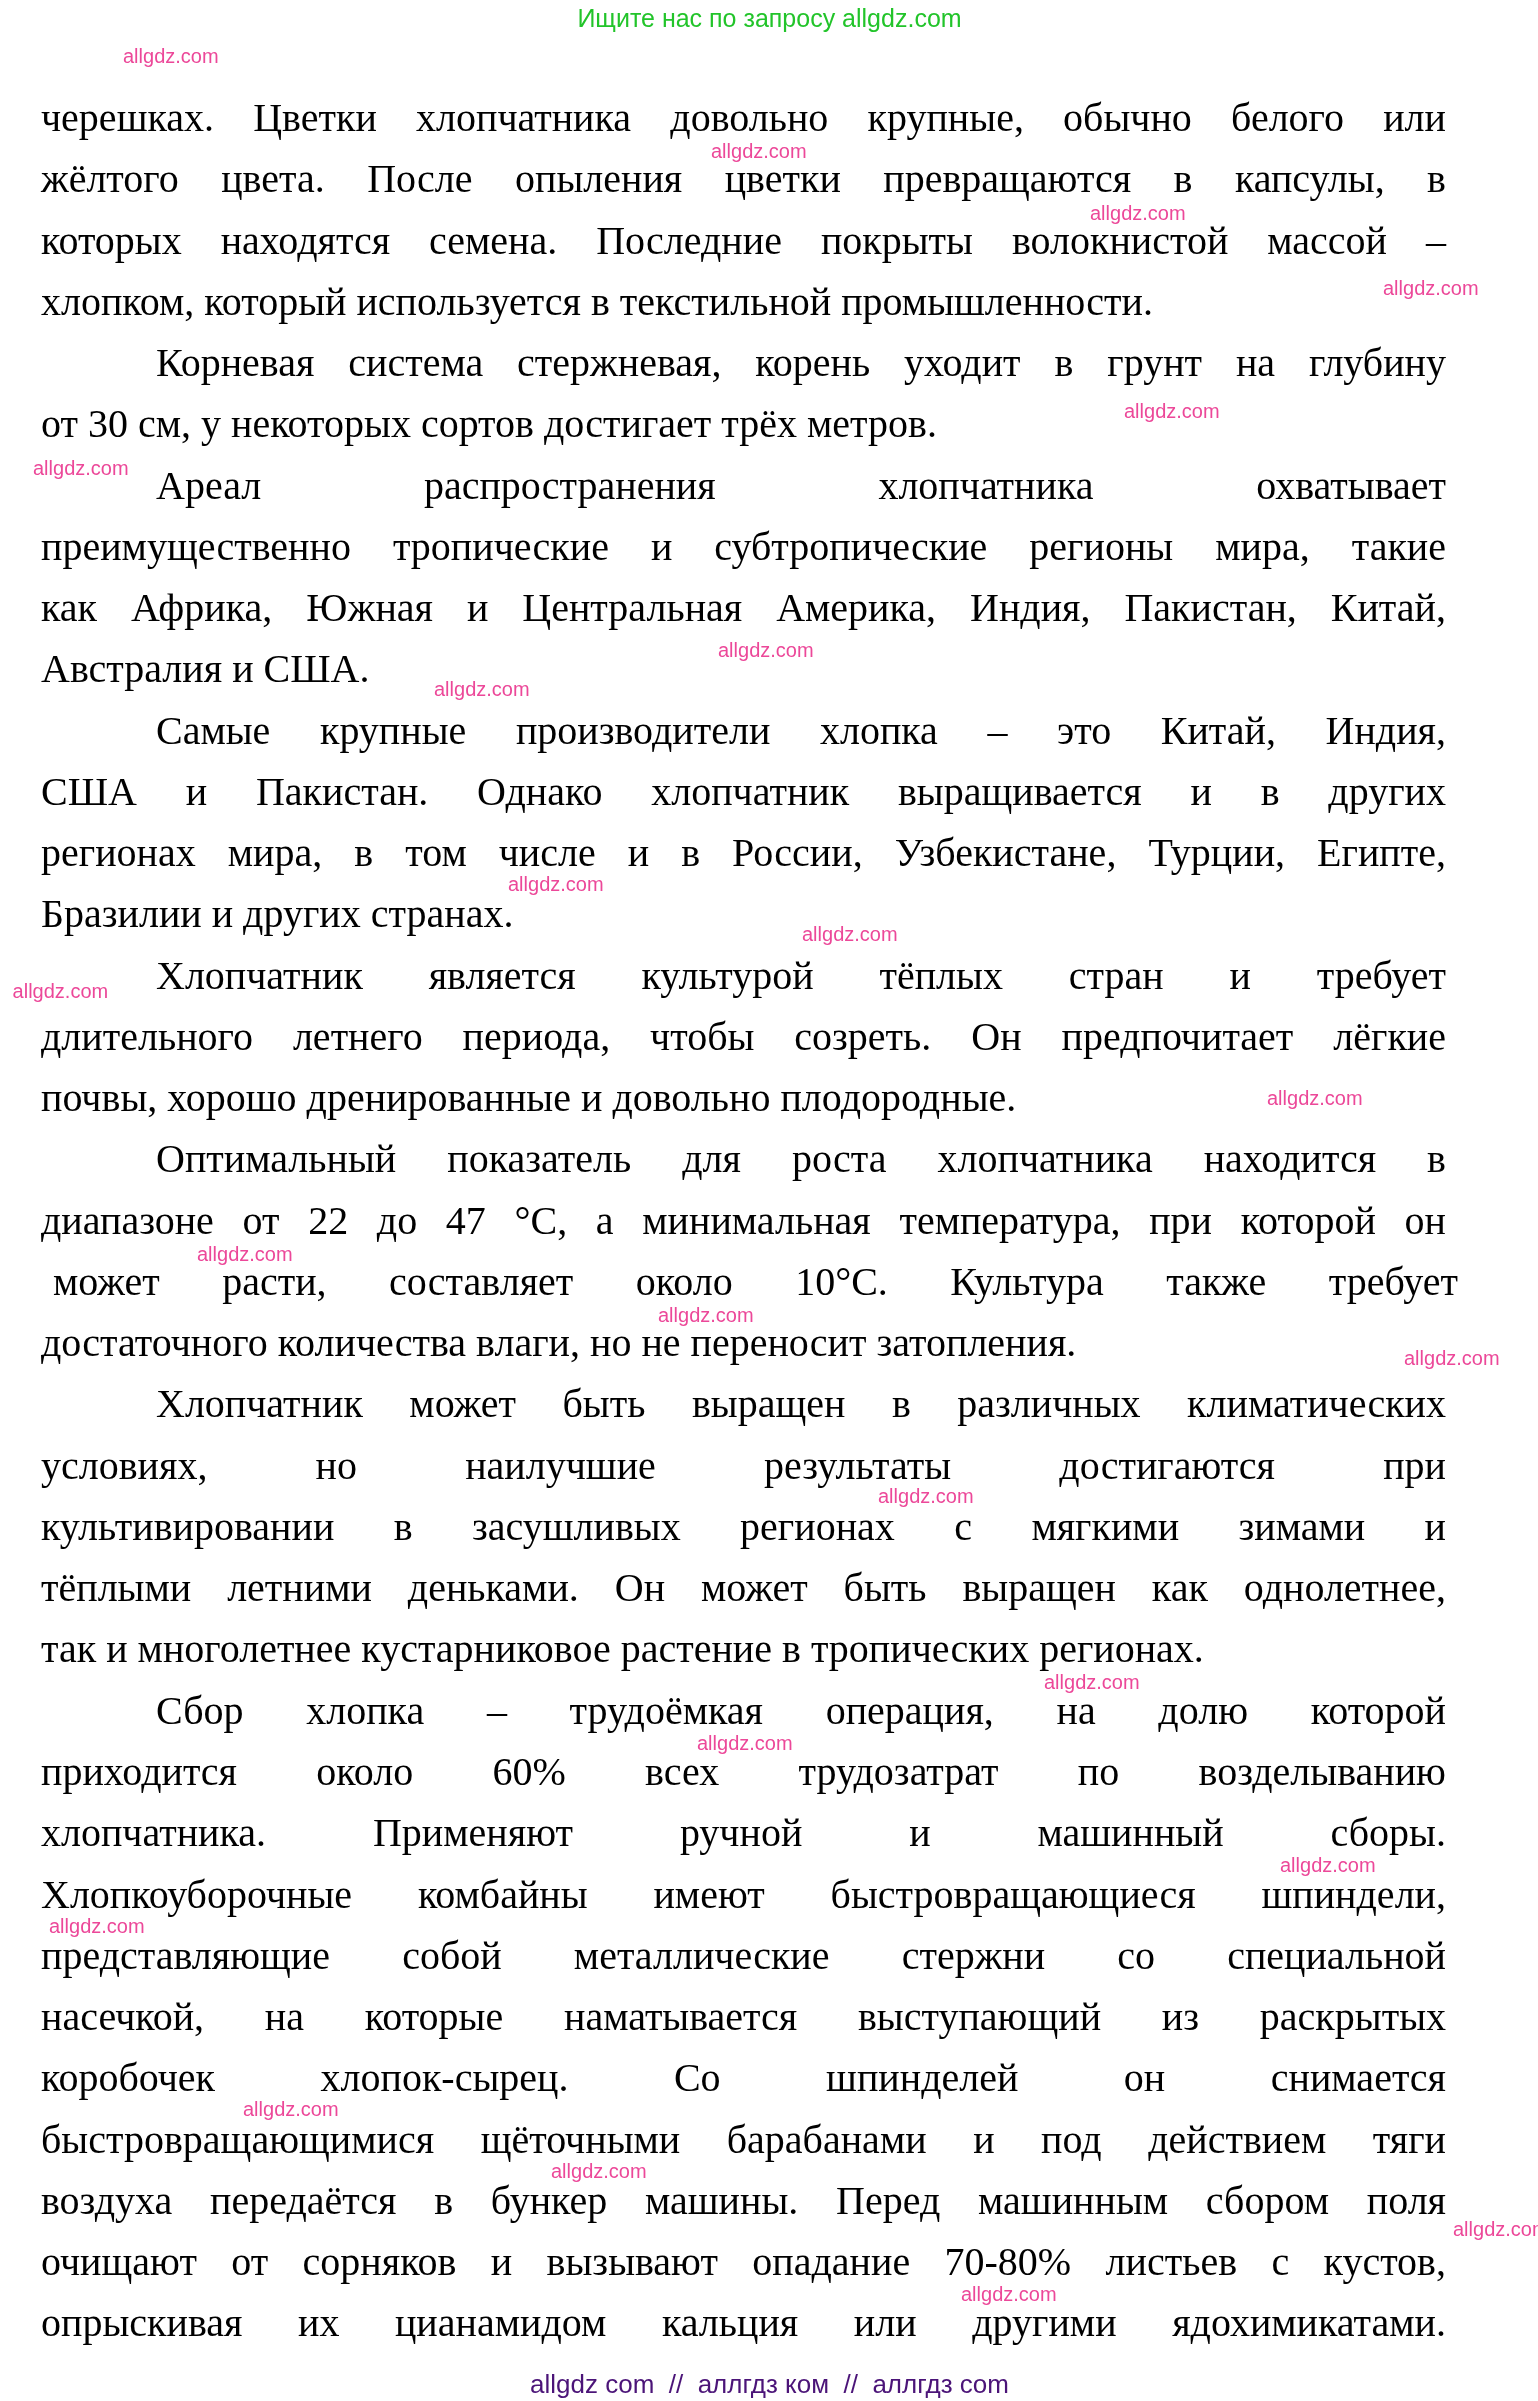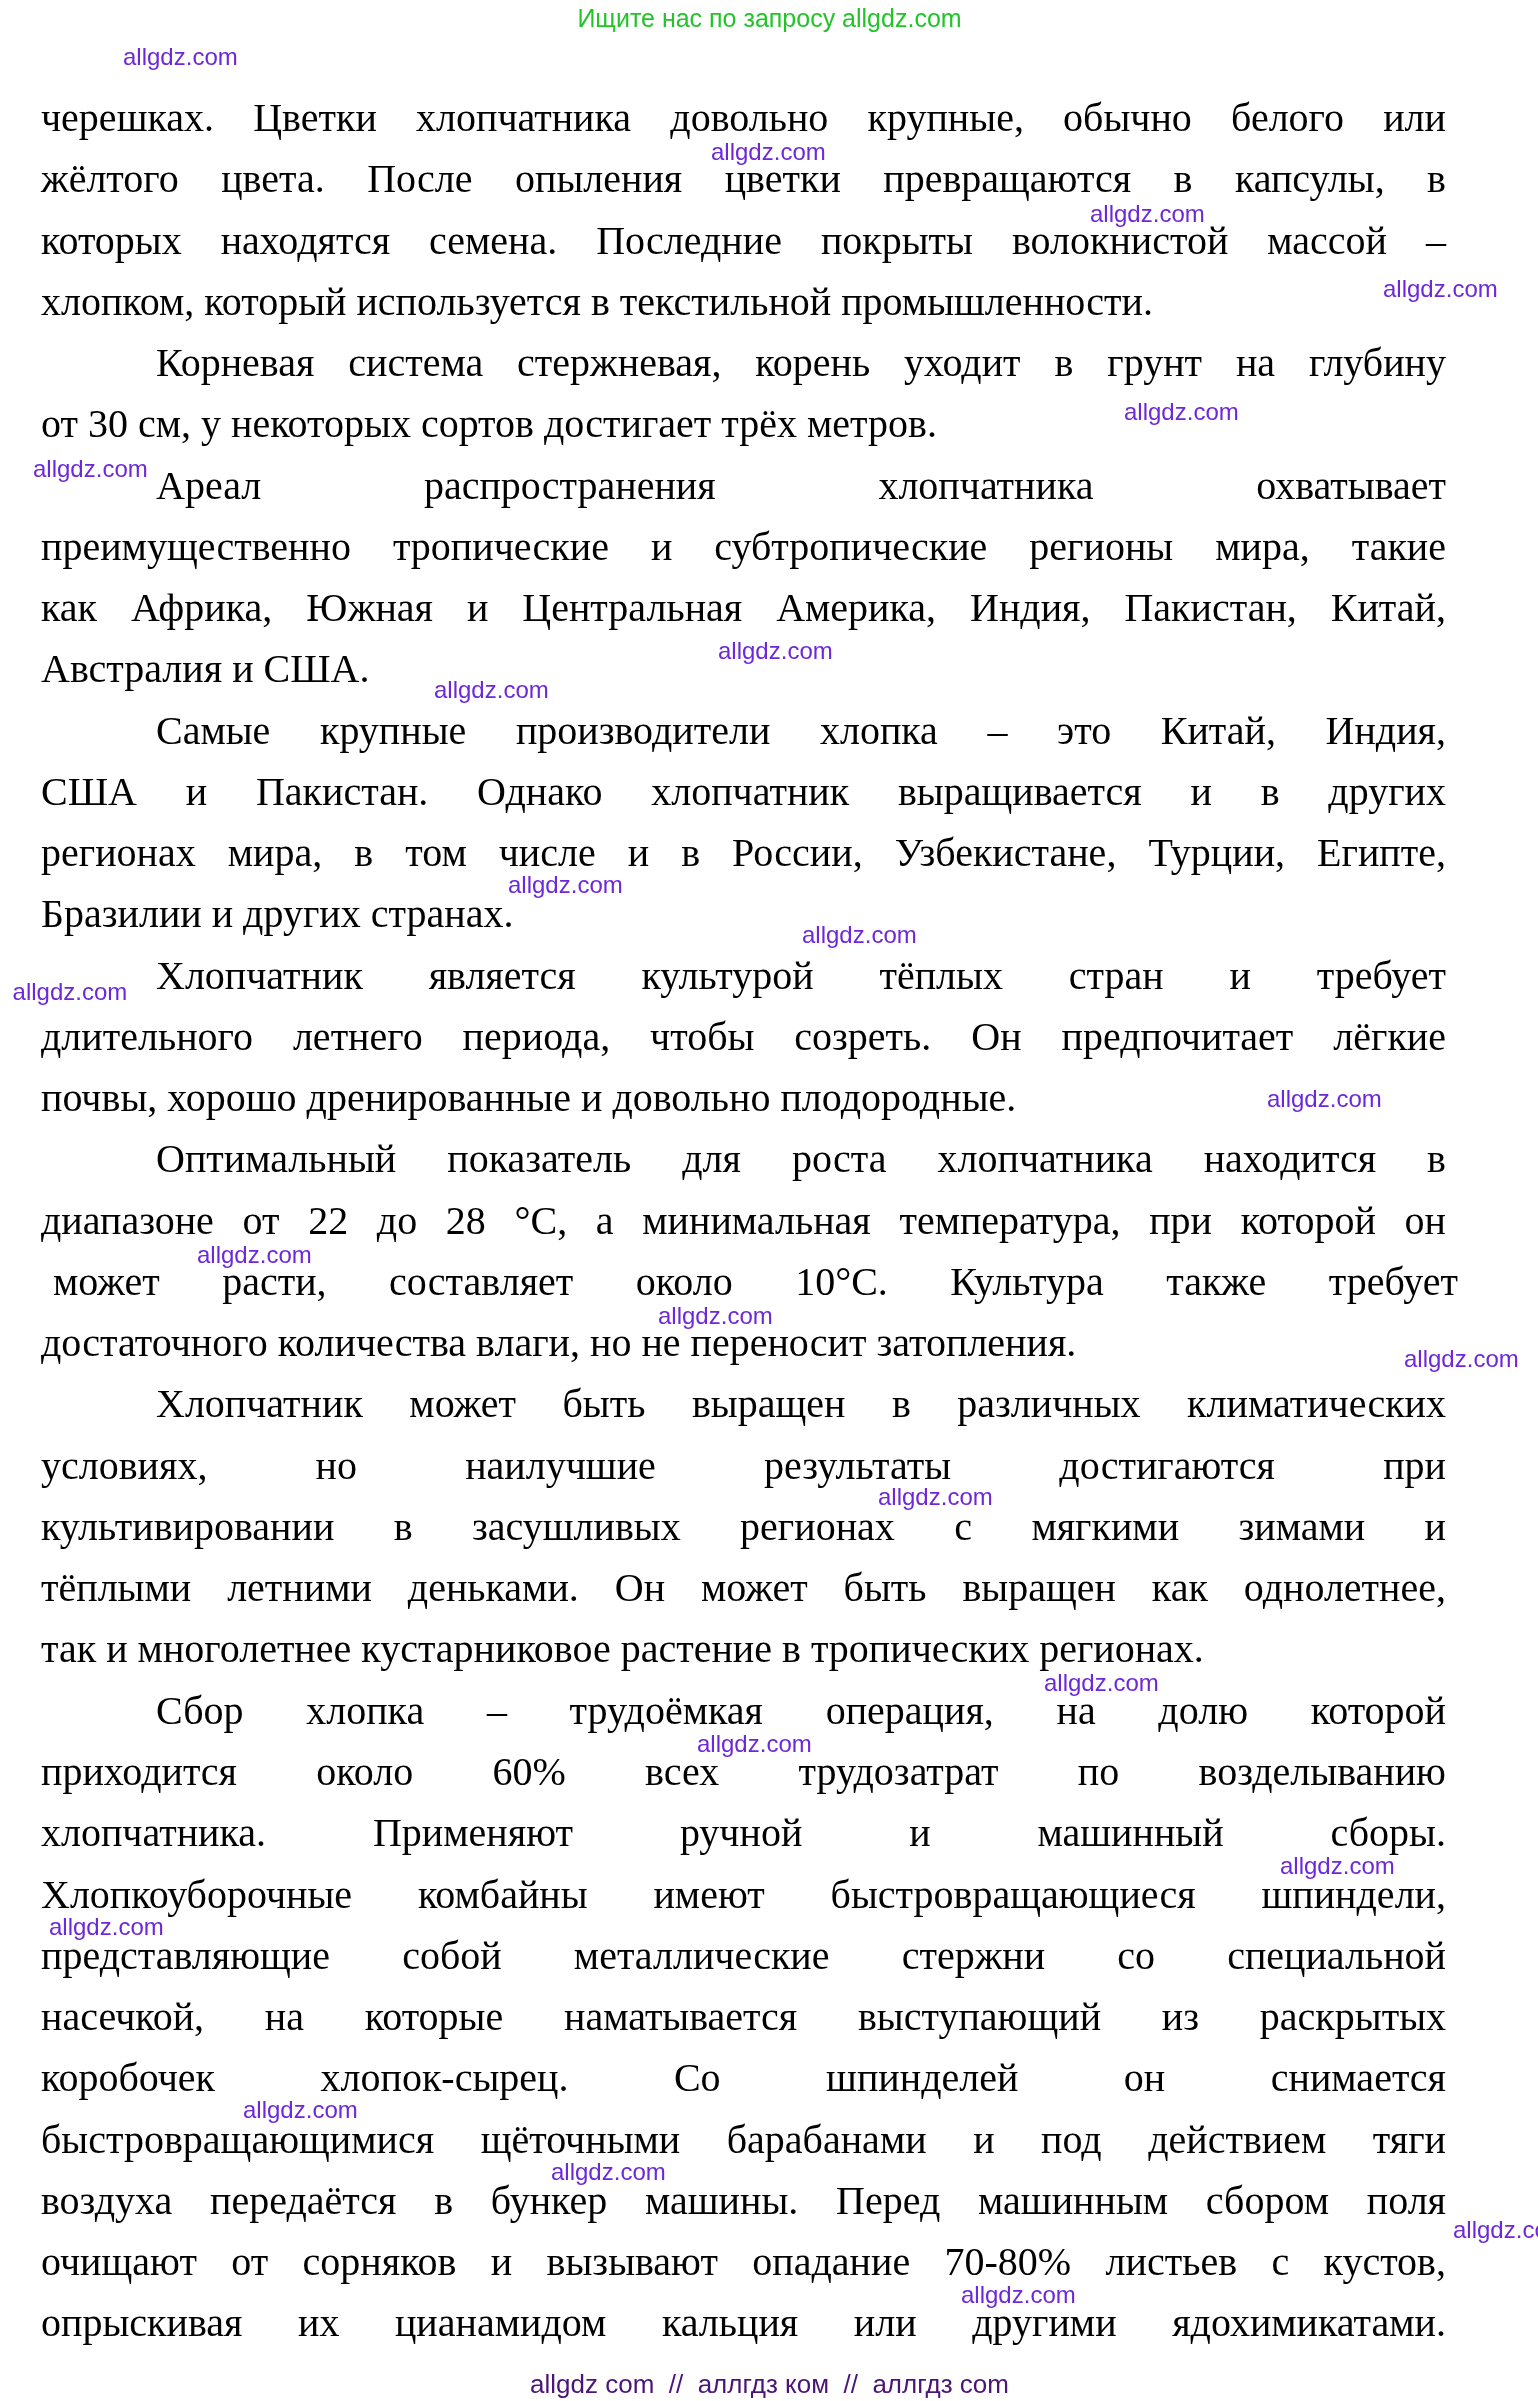--- a/index.html
+++ b/index.html
@@ -22,21 +22,21 @@
     font-size: 40px; line-height: 62px; color: #000000;
     white-space: nowrap; overflow: visible;
     text-align: justify; text-align-last: justify;
   }
   .line.wrap { white-space: normal; }
   .line.last { text-align: left; text-align-last: left; }
   .line.indent { left: 115px; width: 1290px; }
   .watermark {
     position: absolute;
     font-family: "Liberation Sans", "DejaVu Sans", sans-serif;
-    font-size: 24px; line-height: 25px; color: #6d28d9; white-space: nowrap; text-align: center;
+    font-size: 20px; line-height: 25px; color: #ec4899; white-space: nowrap; text-align: center;
   }
 </style>
 </head>
 <body>
 
 <div class="page">
   <div class="header-banner">Ищите нас по запросу allgdz.com</div>
 
   <div class="text-body" id="text-body">
       <div>
@@ -61,21 +61,21 @@
         <div class="line wrap" style="top: 735px;">регионах мира, в том числе и в России, Узбекистане, Турции, Египте,</div>
         <div class="line wrap last" style="top: 796px;">Бразилии и других странах.</div>
       </div>
       <div>
         <div class="line wrap indent" style="top: 858px;">Хлопчатник является культурой тёплых стран и требует</div>
         <div class="line wrap" style="top: 919px;">длительного летнего периода, чтобы созреть. Он предпочитает лёгкие</div>
         <div class="line wrap last" style="top: 980px;">почвы, хорошо дренированные и довольно плодородные.</div>
       </div>
       <div>
         <div class="line wrap indent" style="top: 1041px;">Оптимальный показатель для роста хлопчатника находится в</div>
-        <div class="line wrap" style="top: 1103px;">диапазоне от 22 до 28 °С, а минимальная температура, при которой он</div>
+        <div class="line wrap" style="top: 1103px;">диапазоне от 22 до 47 °С, а минимальная температура, при которой он</div>
         <div class="line wrap" style="top: 1164px; margin-left: 12px;">может расти, составляет около 10°С. Культура также требует</div>
         <div class="line wrap last" style="top: 1225px;">достаточного количества влаги, но не переносит затопления.</div>
       </div>
       <div>
         <div class="line wrap indent" style="top: 1286px;">Хлопчатник может быть выращен в различных климатических</div>
         <div class="line wrap" style="top: 1348px;">условиях, но наилучшие результаты достигаются при</div>
         <div class="line wrap" style="top: 1409px;">культивировании в засушливых регионах с мягкими зимами и</div>
         <div class="line wrap" style="top: 1470px;">тёплыми летними деньками. Он может быть выращен как однолетнее,</div>
         <div class="line wrap last" style="top: 1531px;">так и многолетнее кустарниковое растение в тропических регионах.</div>
       </div>

